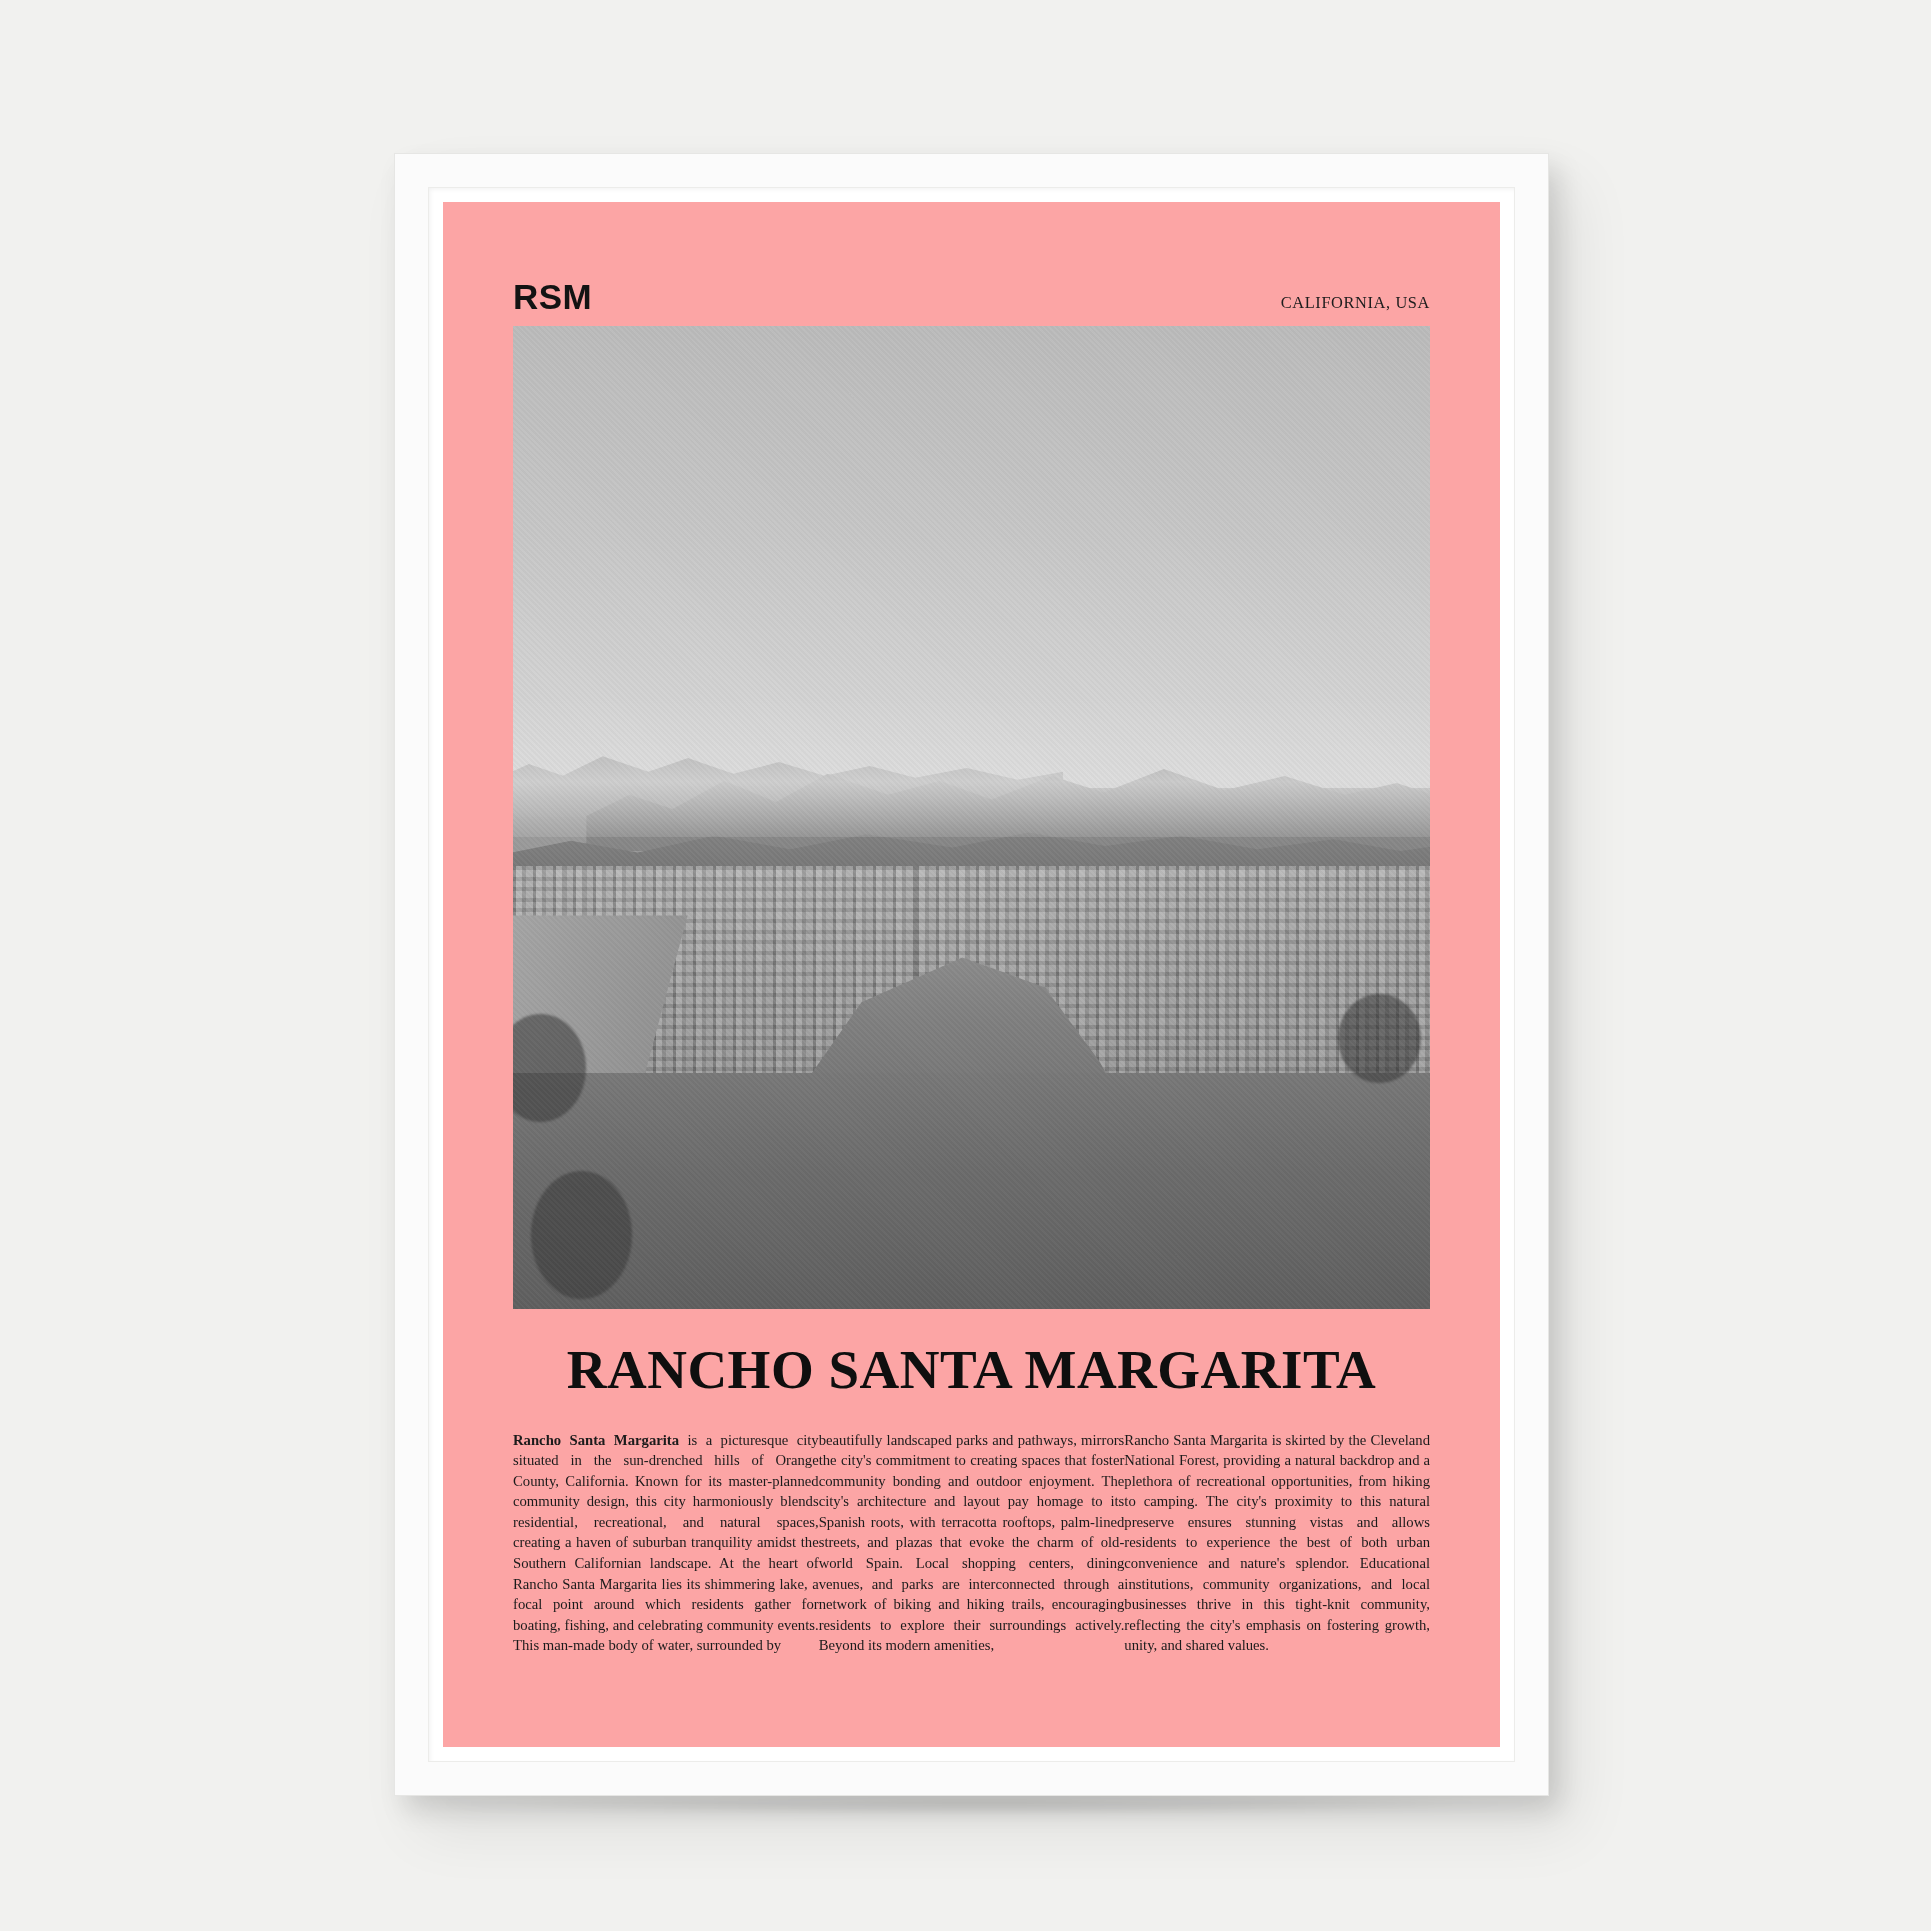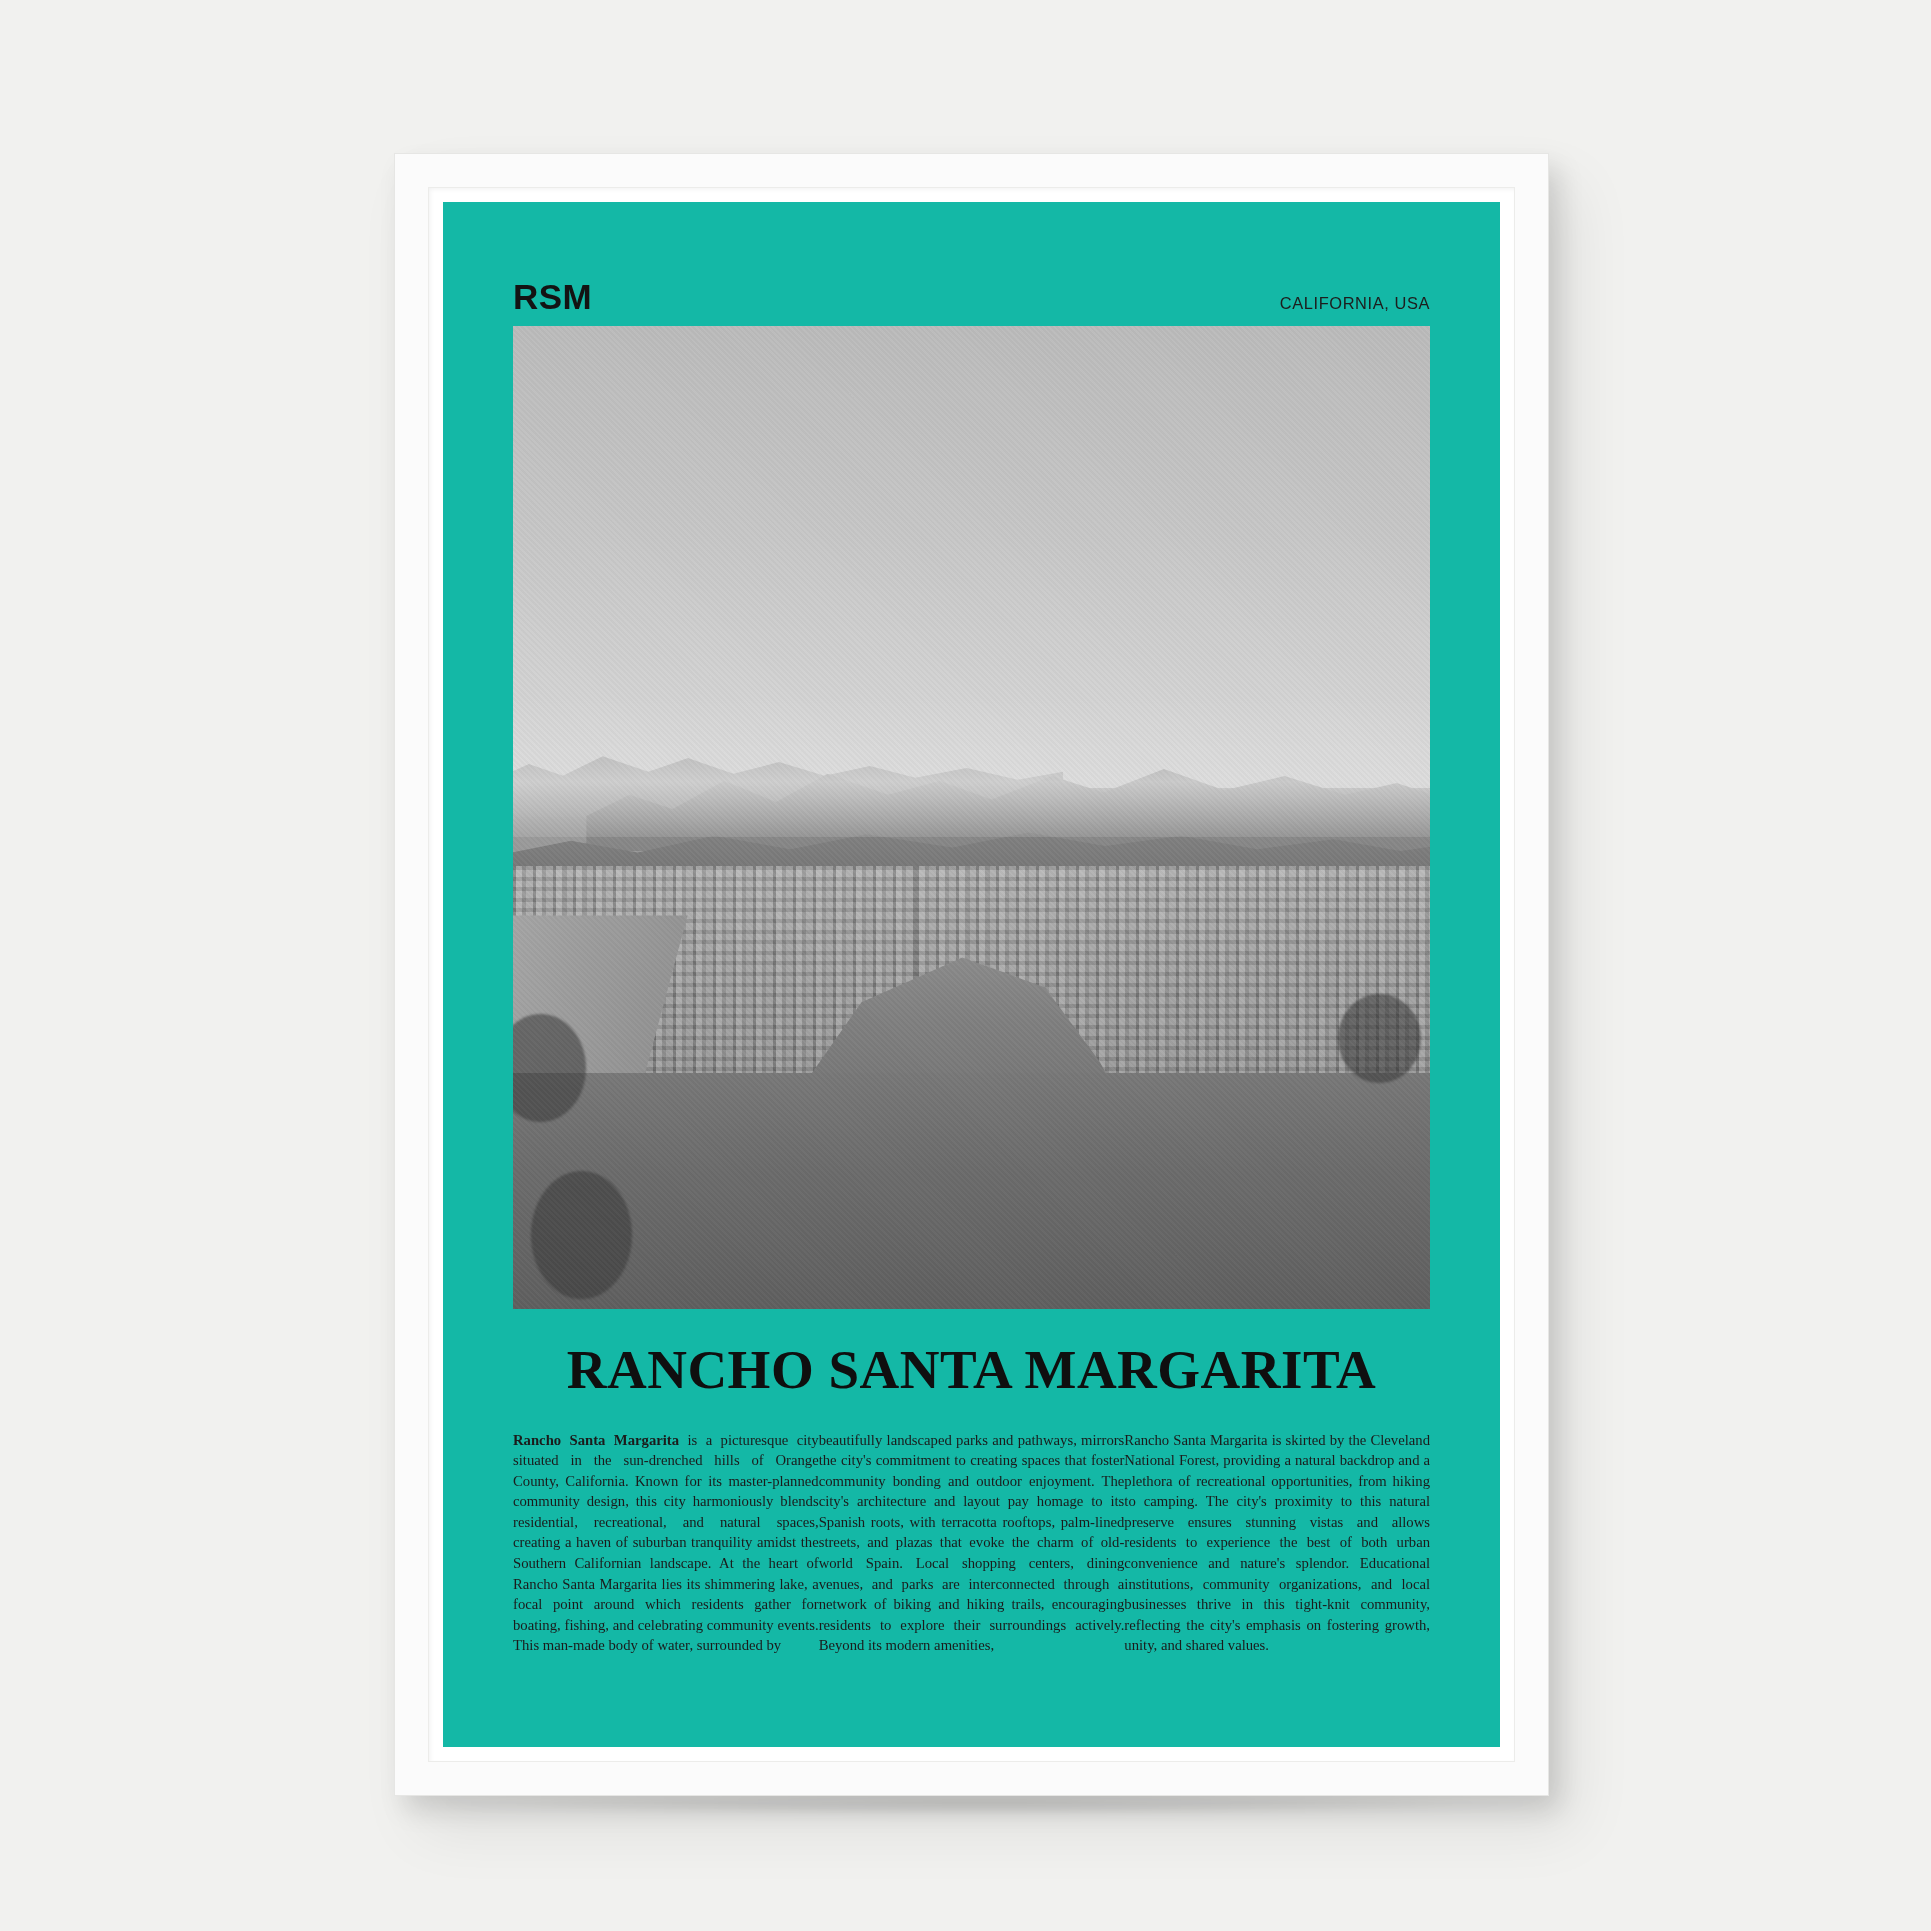--- a/index.html
+++ b/index.html
@@ -44,21 +44,21 @@
     box-shadow: inset 0 0 0 1px #ececea, inset 1.9px 1.9px 5.8px rgba(0,0,0,0.06);
   }
 
   
   .poster {
     position: absolute;
     left: 48px;
     top: 48px;
     right: 48px;
     bottom: 48px;
-    background: #14b8a6;
+    background: #fca5a5;
     display: flex;
     flex-direction: column;
   }
 
   .poster-pad {
     position: absolute;
     left: 70px;
     right: 70px;
     top: 77px;
     bottom: 73px;
@@ -73,21 +73,21 @@
   }
   .brand {
     font-family: "Liberation Sans", sans-serif;
     font-weight: bold;
     font-size: 35px;
     letter-spacing: 0.5px;
     color: #131313;
     line-height: 1;
   }
   .region {
-    font-family: Liberation Sans, sans-serif;
+    font-family: Liberation Serif, serif;
     font-size: 16.4px;
     letter-spacing: 0.6px;
     color: #1d1d1d;
     line-height: 1;
     padding-bottom: 2.9px;
   }
 
   
   .photo {
     position: relative;

